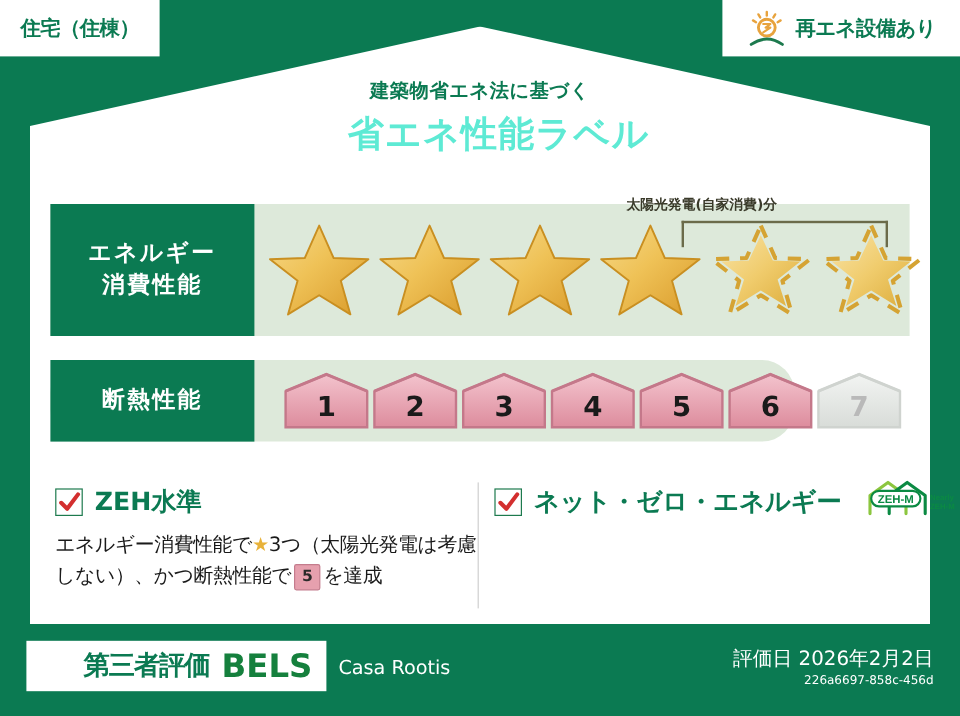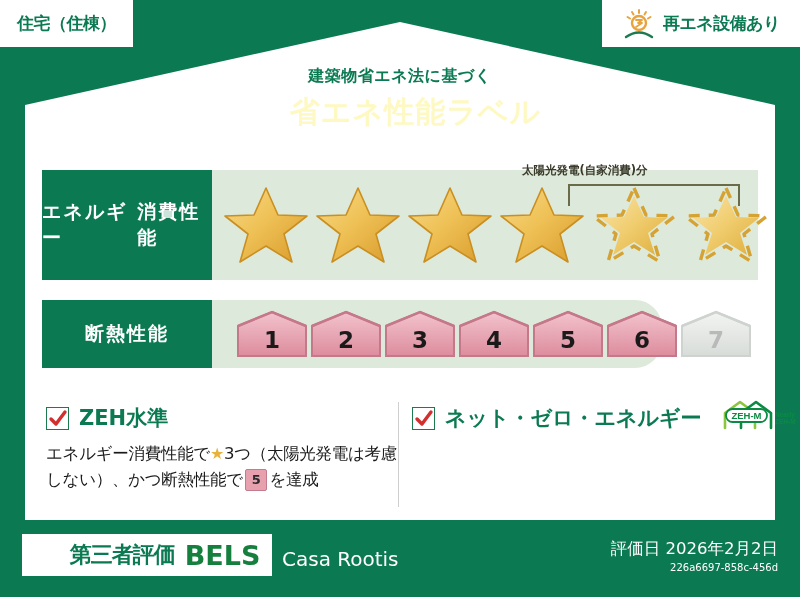--- a/index.html
+++ b/index.html
@@ -74,21 +74,21 @@
     text-align: center;
     z-index: 3;
   }
   #title-sub {
     color: #0b7a52;
     font-size: 16px;
     font-weight: bold;
     letter-spacing: 0.5px;
   }
   #title-main {
-    color: #fef9c3;
+    color: #5eead4;
     font-size: 30px;
     font-weight: bold;
     letter-spacing: 1px;
     margin-top: 5px;
     padding-left: 31px;
   }
 
   
   .perf-row {
     position: absolute;
@@ -99,21 +99,21 @@
   }
   #row-energy { left: 42px; top: 170px; width: 716px; height: 110px; }
   #row-insul  { left: 42px; top: 300px; width: 620px; height: 68px; border-radius: 27px; }
 
   .perf-label {
     width: 170px;
     flex: 0 0 170px;
     background: #0b7a52;
     color: #ffffff;
     display: flex;
-    flex-direction: row;
+    flex-direction: column;
     align-items: center;
     justify-content: center;
     font-size: 19px;
     font-weight: bold;
     letter-spacing: 2px;
     line-height: 1.35;
   }
   .perf-body {
     flex: 1 1 auto;
     position: relative;
@@ -262,21 +262,21 @@
   #footer-box .bels {
     color: #15803d;
     font-size: 27px;
     font-weight: bold;
     letter-spacing: 0px;
   }
   #building-name {
     position: absolute;
     left: 282px; top: 547px;
     color: #ffffff;
-    font-size: 20px;
+    font-size: 16px;
     z-index: 5;
   }
   #eval-date {
     position: absolute;
     right: 22px; top: 538px;
     color: #ffffff;
     font-size: 16.5px;
     z-index: 5;
   }
   #eval-id {

